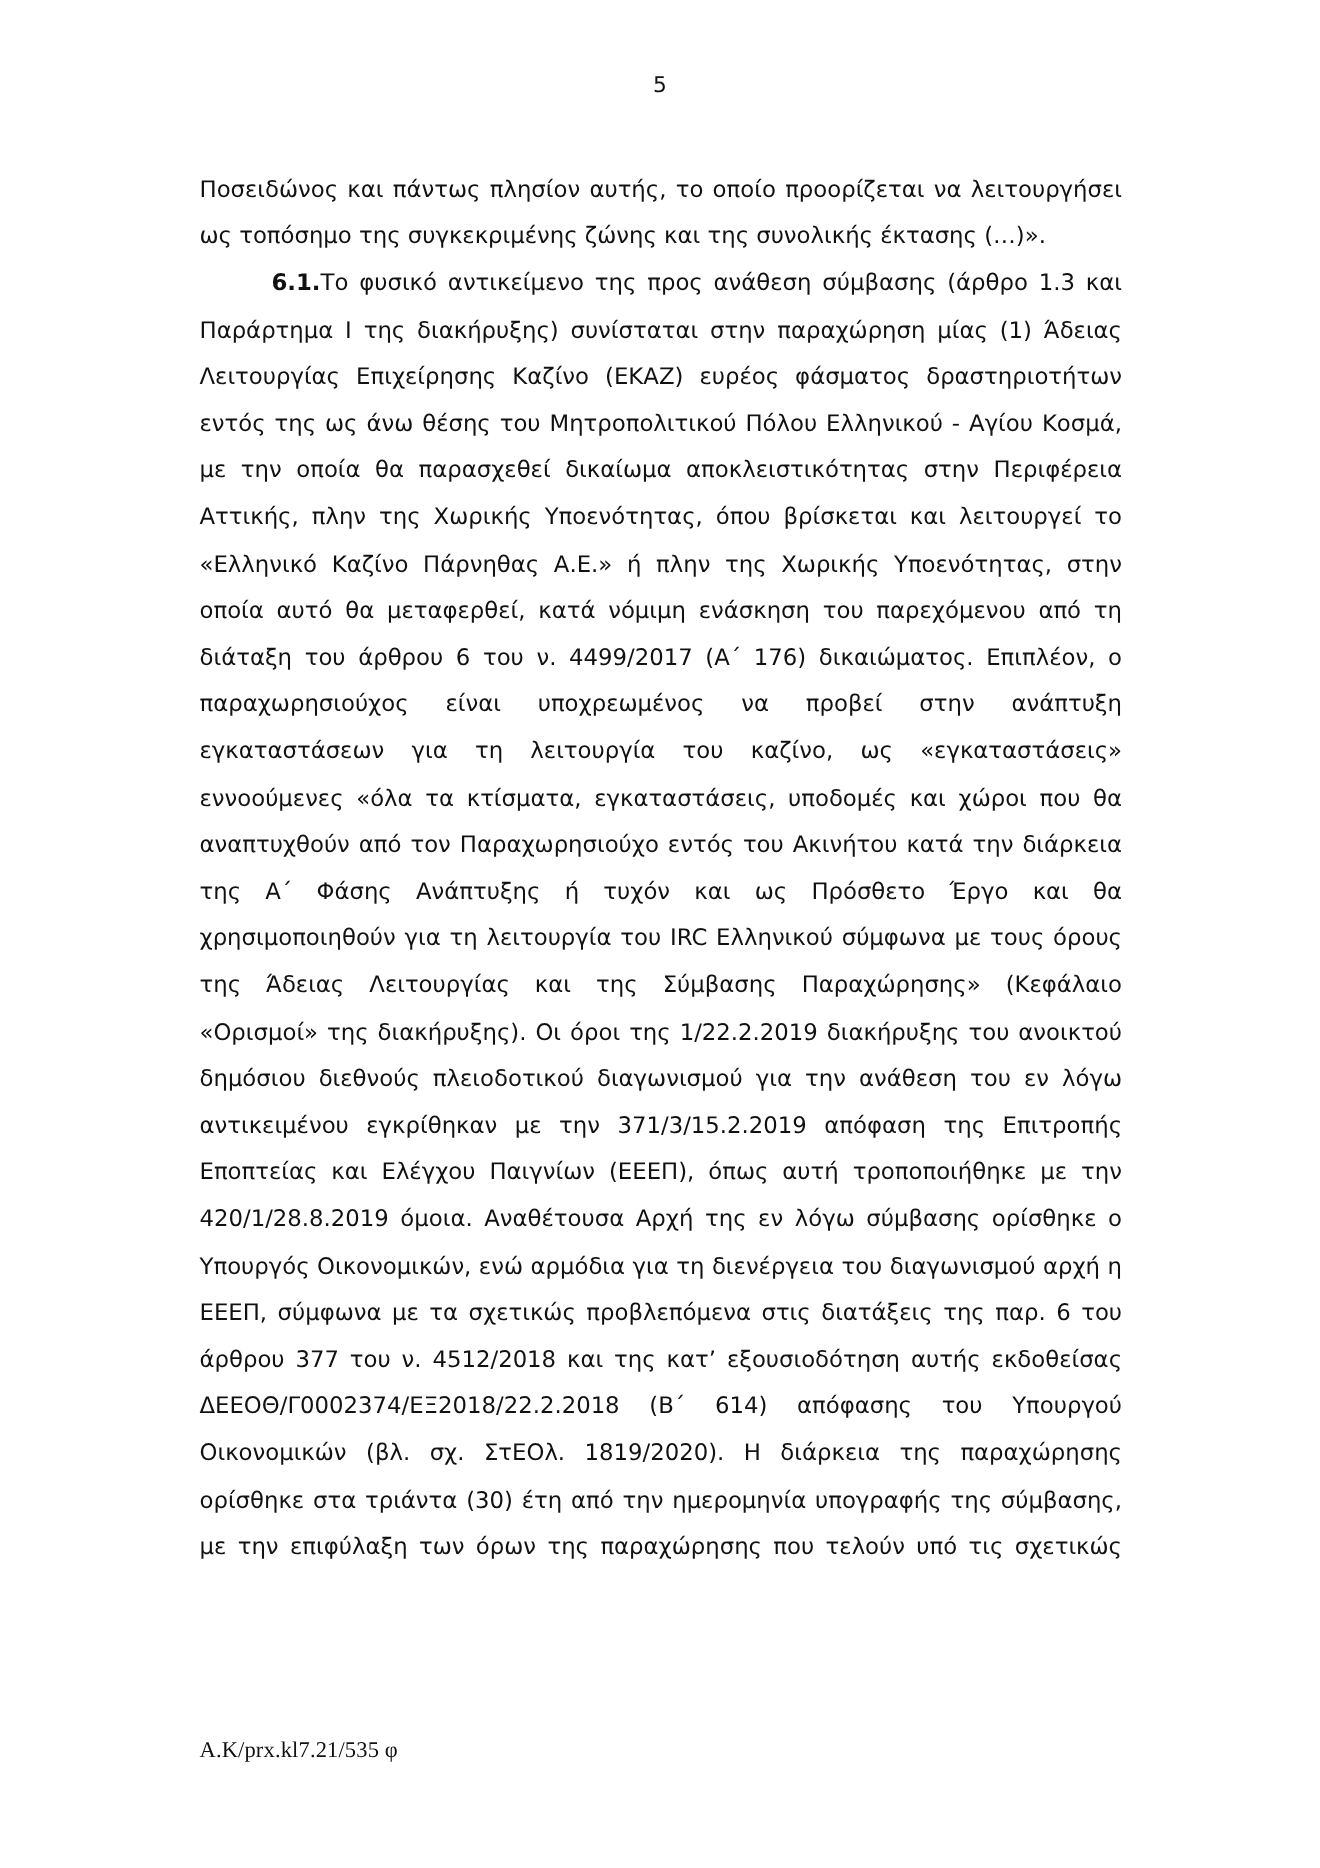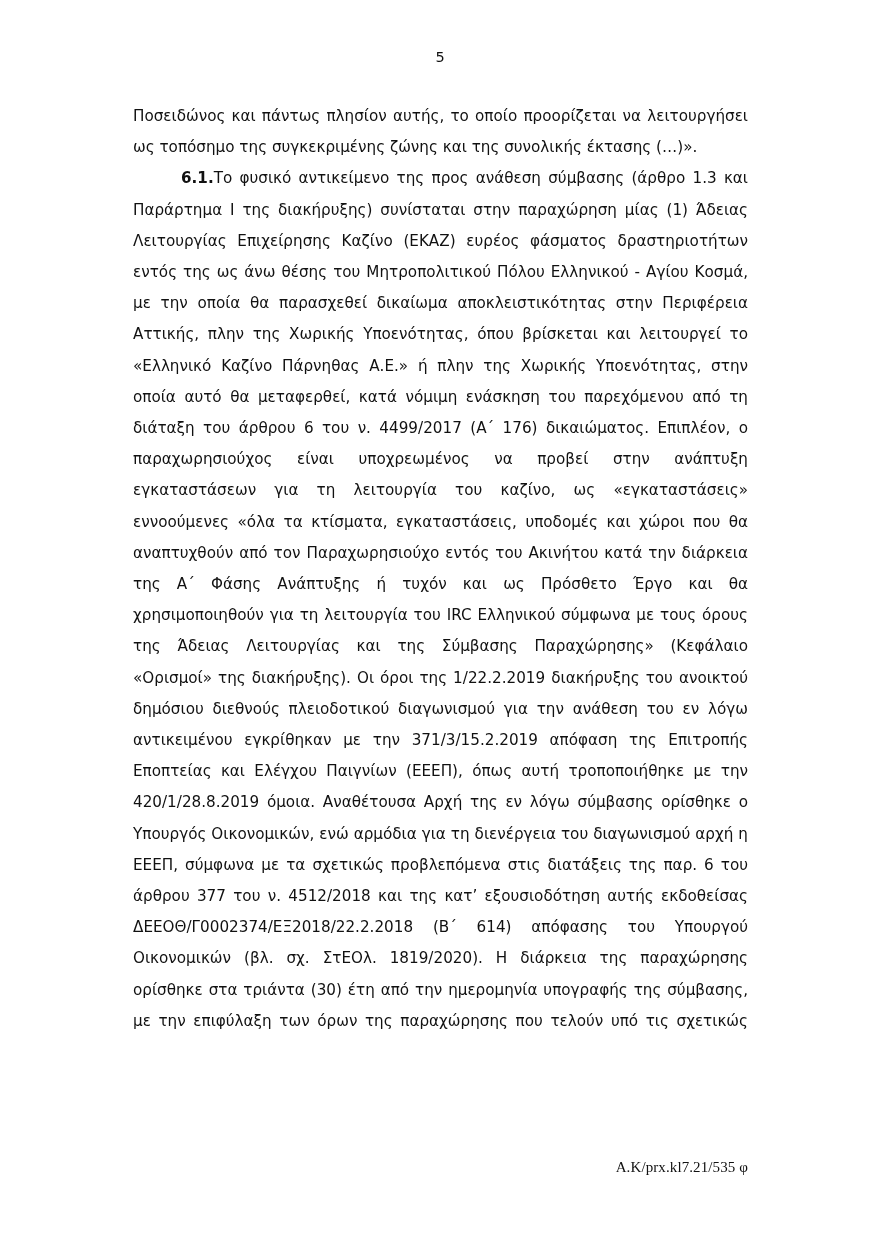--- a/index.html
+++ b/index.html
@@ -26,21 +26,21 @@
     top: 50px;
     left: 0;
     width: 880px;
     text-align: center;
     font-size: 14.5px;
     line-height: 1;
     color: #111;
   }
   .body-block {
     position: absolute;
-    top: 101px;
+    top: 111px;
     left: 133px;
     width: 615px;
   }
   .para {
     margin: 0;
     font-size: 15.2px;
     line-height: 31.2px;
     text-align: justify;
     text-justify: inter-word;
     color: #111;
@@ -63,21 +63,20 @@
     text-align-last: left;
   }
   .num {
     font-weight: bold;
   }
   .footer {
     position: absolute;
     left: 133px;
     width: 615px;
     top: 1158px;
-    text-align: right;
     font-family: "Liberation Serif", "DejaVu Serif", serif;
     font-size: 15px;
     line-height: 1.2;
     color: #111;
     letter-spacing: 0.1px;
   }
 </style>
 </head>
 <body>
 

